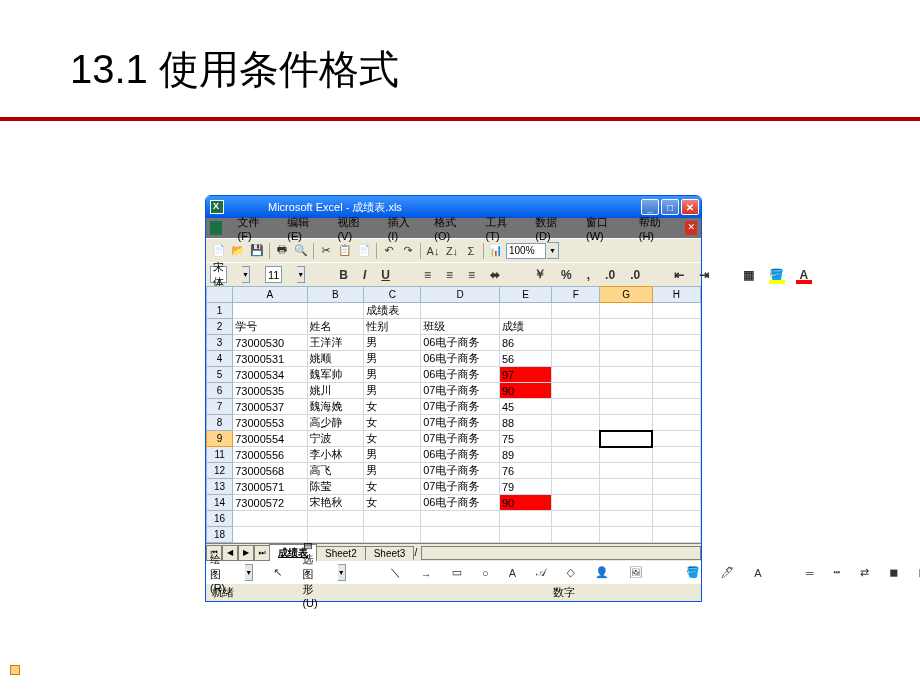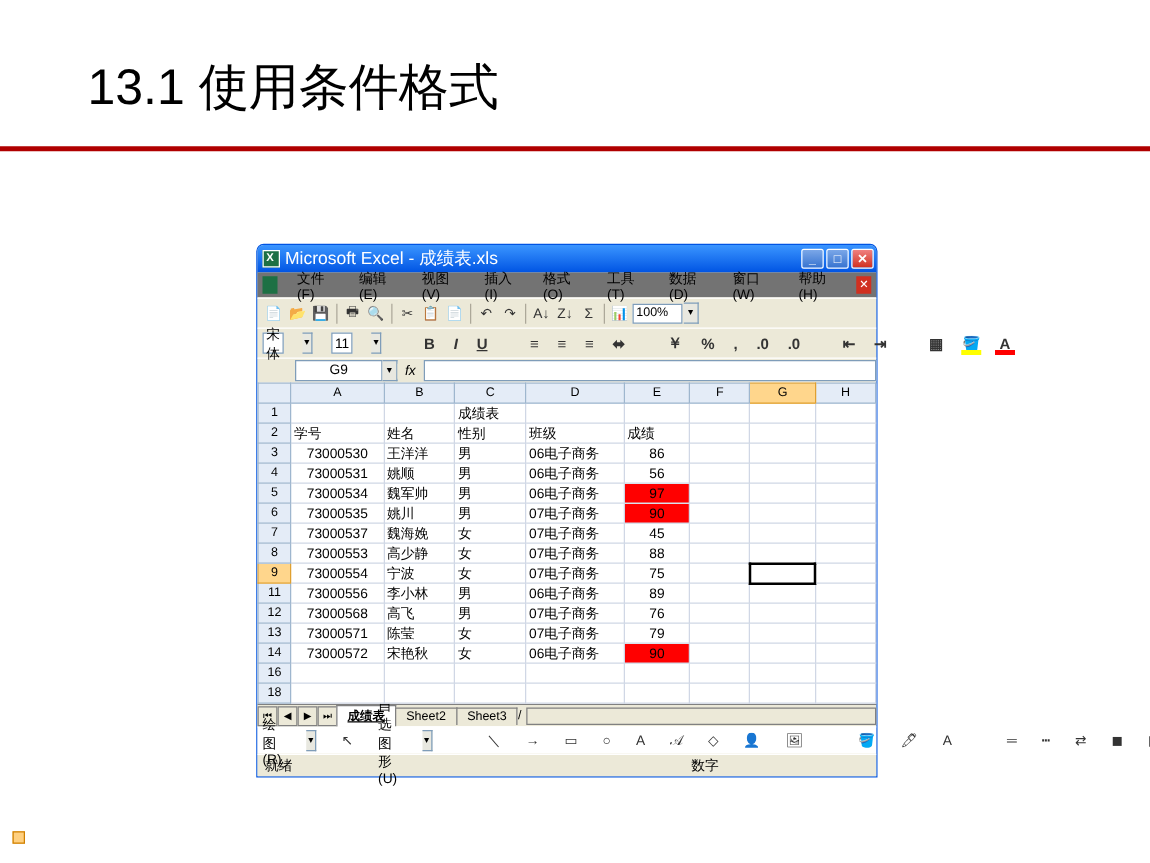--- a/index.html
+++ b/index.html
@@ -3,21 +3,21 @@
 <meta charset="utf-8">
 <style>
   * { box-sizing: border-box; margin: 0; padding: 0; }
   body { width: 920px; height: 690px; background: #fff; font-family: "Microsoft YaHei", SimSun, sans-serif; position: relative; }
   .slide-title { font-size: 40px; color: #000; padding: 42px 0 0 70px; font-weight: normal; }
   .red-line { height: 4px; background: #b00000; margin: 20px 0 0 0; width: 100%; }
   .excel-window { position: absolute; left: 205px; top: 195px; width: 497px; background: #ece9d8; border: 1px solid #0054e3; border-radius: 6px 6px 0 0; font-family: SimSun, Tahoma, sans-serif; font-size: 11px; }
   .titlebar { background: linear-gradient(to bottom, #3a95ff, #0054e3); height: 22px; display: flex; align-items: center; padding: 0 2px 0 4px; color: #fff; border-radius: 5px 5px 0 0; }
   .titlebar .app-icon { width: 14px; height: 14px; background: #1d7044; margin-right: 4px; border: 1px solid #fff; position: relative; }
   .titlebar .app-icon::after { content: "X"; position: absolute; font-size: 9px; color: #fff; left: 2px; top: 0; font-weight: bold; }
-  .titlebar .title-text { flex: 1; font-size: 14px; }
+  .titlebar .title-text { flex: 1; font-size: 11px; margin-left: 40px; }
   .win-btns { display: flex; gap: 2px; }
   .win-btn { width: 18px; height: 16px; border: 1px solid #fff; border-radius: 2px; display: flex; align-items: center; justify-content: center; color: #fff; font-size: 10px; font-weight: bold; }
   .win-btn.min { background: linear-gradient(#7ba7e8, #3874d0); }
   .win-btn.max { background: linear-gradient(#7ba7e8, #3874d0); }
   .win-btn.close-b { background: linear-gradient(#f08080, #d03020); }
   .menubar { background: #737373; height: 20px; display: flex; align-items: center; padding: 0 4px; gap: 12px; }
   .menubar span { padding: 2px 4px; font-size: 11px; }
   .menu-icon { width: 14px; height: 14px; background: #1d7044; }
   .menu-close { margin-left: auto; width: 14px; height: 14px; background: #d03020; color: #fff; text-align: center; line-height: 12px; font-size: 9px; }
   .toolbar { background: #ece9d8; height: 24px; border-top: 1px solid #fff; display: flex; align-items: center; padding: 0 4px; gap: 1px; }
@@ -35,21 +35,21 @@
   .fx-label { background: #ece9d8; padding: 0 6px; font-style: italic; font-size: 11px; }
   .formula-input { flex: 1; height: 17px; background: #fff; border: 1px solid #7f9db9; }
   .grid-area { background: #fff; position: relative; }
   .grid-table { border-collapse: collapse; font-size: 11px; width: 100%; table-layout: fixed; }
   .grid-table th { background: #e4ecf7; border: 1px solid #9eb6ce; height: 16px; font-weight: normal; text-align: center; font-size: 10px; }
   .grid-table th.rowh { background: #e4ecf7; width: 24px; }
   .grid-table th.selcol { background: #ffd68c; border: 1px solid #e0a030; }
   .grid-table td { border: 1px solid #d0d7e5; height: 16px; padding: 0 2px; overflow: hidden; white-space: nowrap; }
   .grid-table td.rowh { background: #e4ecf7; border: 1px solid #9eb6ce; text-align: center; font-size: 10px; width: 24px; }
   .grid-table td.rowh.selrow { background: #ffd68c; border: 1px solid #e0a030; }
-  .grid-table td.num { text-align: center; }
+  .grid-table td.num { text-align: left; }
   .red-bg { background: #ff0000; color: #000; }
   .sel-cell { border: 2px solid #000 !important; position: relative; }
   .sheet-tabs { background: #ece9d8; height: 18px; display: flex; align-items: center; border-top: 1px solid #808080; font-size: 10px; }
   .nav-btns { display: flex; }
   .nav-btn { width: 16px; height: 16px; border: 1px solid #808080; background: #ece9d8; display: flex; align-items: center; justify-content: center; font-size: 8px; }
   .sheet-tab { padding: 1px 8px; background: #fff; border: 1px solid #808080; border-bottom: none; margin-left: -1px; }
   .sheet-tab.active { background: #fff; font-weight: bold; text-decoration: underline; }
   .sheet-tab.inactive { background: #ece9d8; }
   .hscroll { flex: 1; height: 14px; background: #ece9d8; border: 1px solid #808080; margin-left: 4px; }
   .draw-toolbar { background: #ffffff; height: 22px; border-top: 1px solid #fff; display: flex; align-items: center; padding: 0 4px; gap: 20px; font-size: 11px; }
@@ -142,26 +142,20 @@
     <div class="fb-btn">.0</div>
     <div class="tb-sep"></div>
     <div class="fb-btn">⇤</div>
     <div class="fb-btn">⇥</div>
     <div class="tb-sep"></div>
     <div class="fb-btn">▦</div>
     <div class="fb-btn" style="position:relative;">🪣<div class="color-swatch" style="background:#ffff00;position:absolute;bottom:0;"></div></div>
     <div class="fb-btn" style="position:relative;">A<div class="color-swatch" style="background:#ff0000;position:absolute;bottom:0;"></div></div>
   </div>
 
-  <div class="namebox-row">
-    <div class="namebox">G9</div>
-    <div class="drop-arr">▼</div>
-    <div class="fx-label">fx</div>
-    <div class="formula-input"></div>
-  </div>
 
   <div class="grid-area">
     <table class="grid-table" id="grid-table">
         <colgroup>
           <col style="width:24px">
           <col style="width:68px">
           <col style="width:52px">
           <col style="width:52px">
           <col style="width:72px">
           <col style="width:48px">

